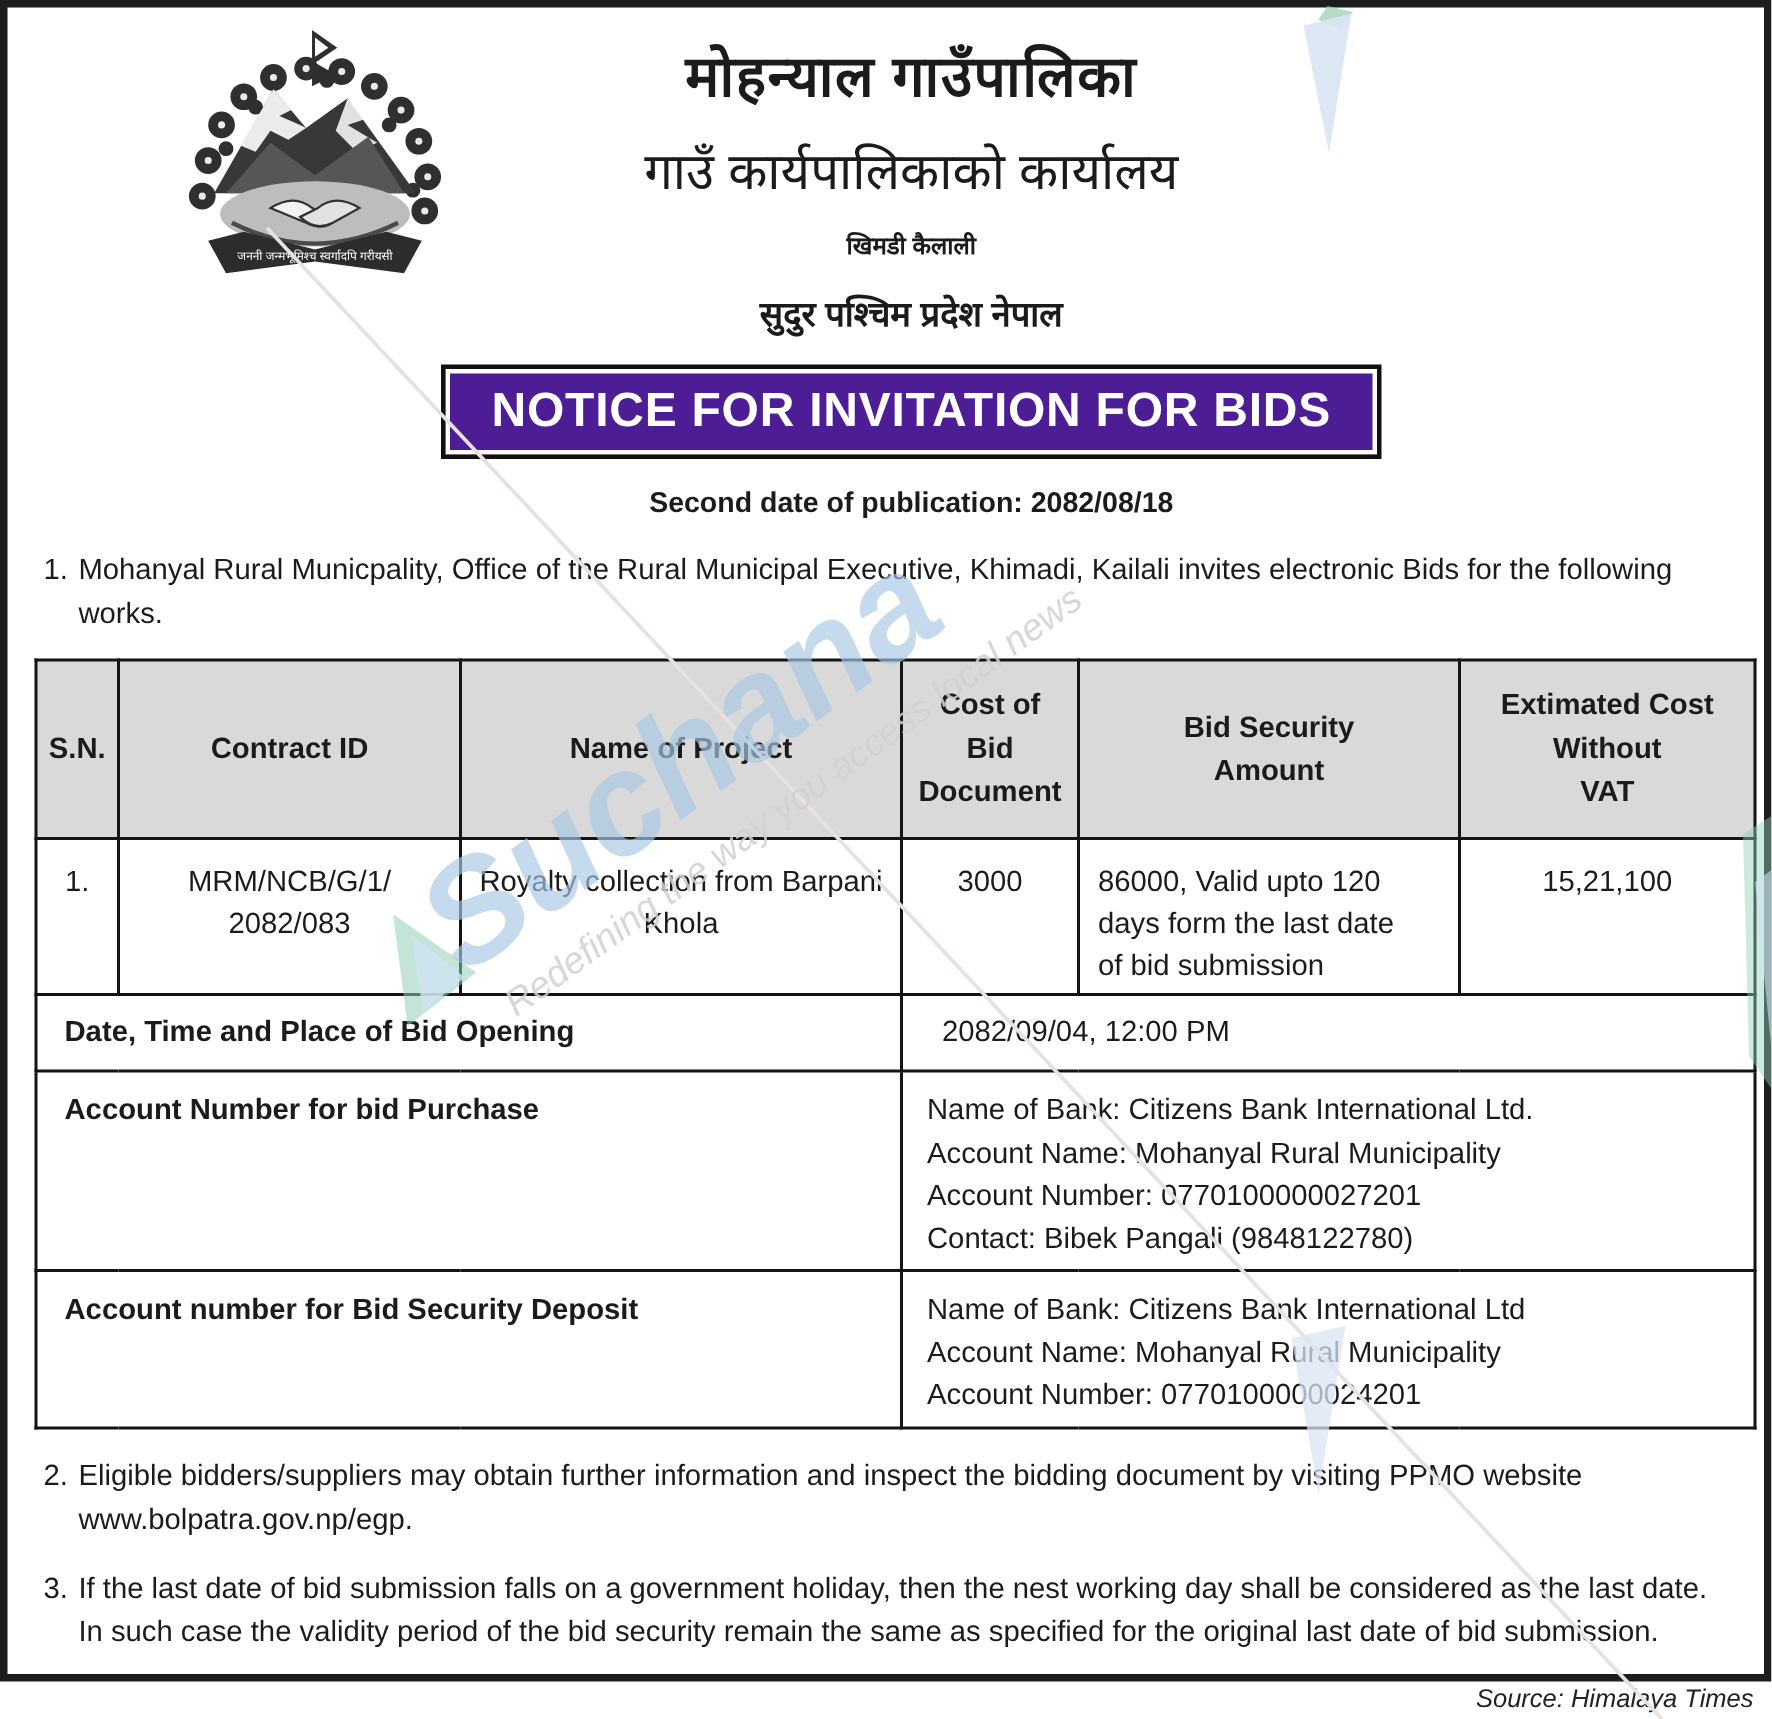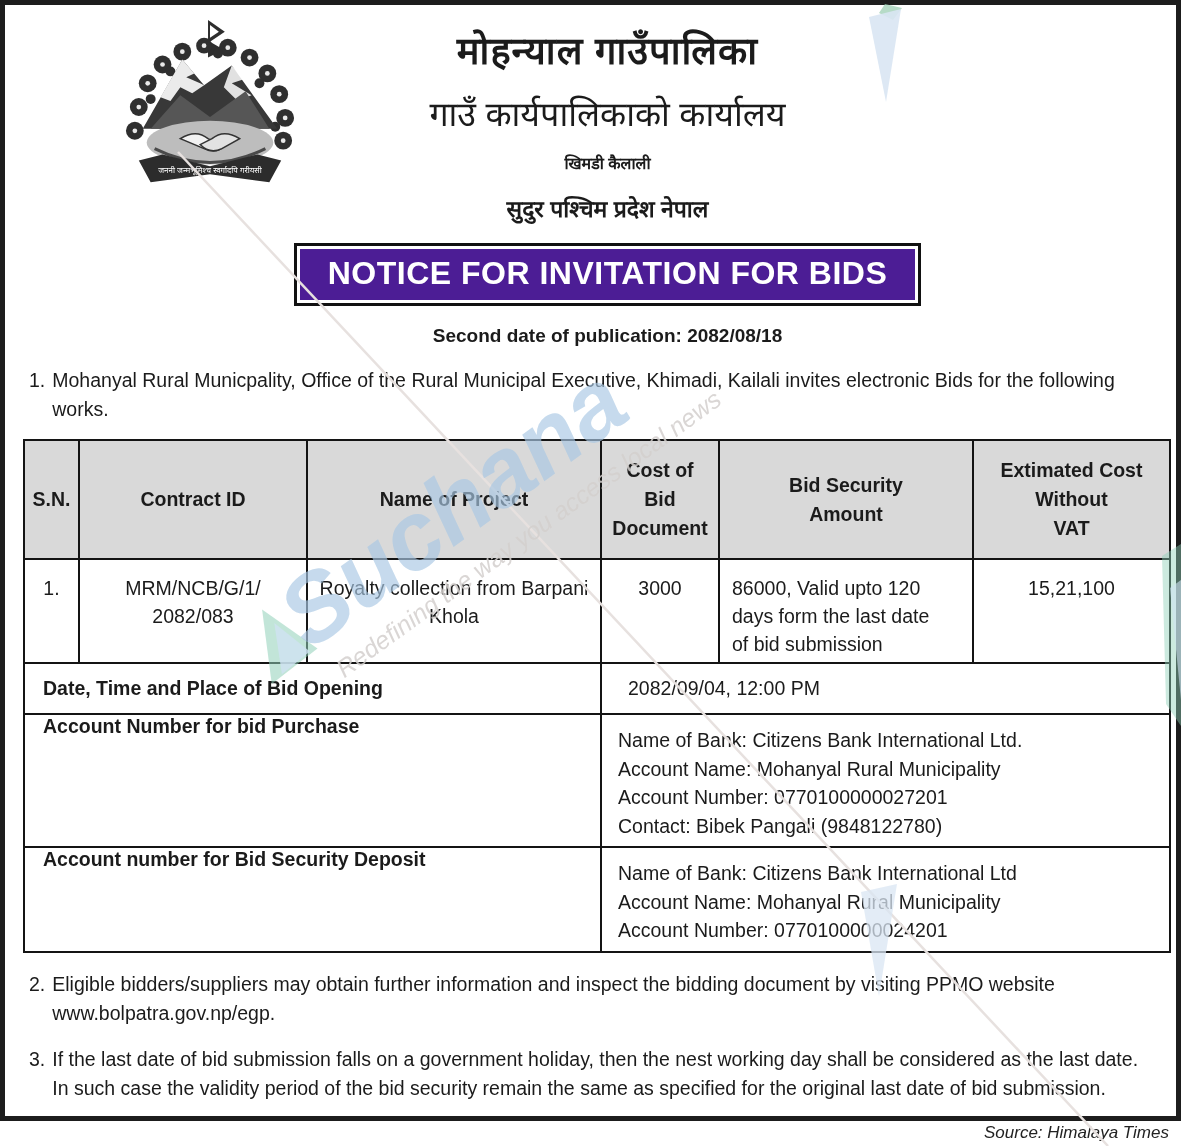--- a/index.html
+++ b/index.html
@@ -36,21 +36,21 @@
   .para .num { flex:0 0 auto; margin-right:7px; }
 
   table.bids { border-collapse:collapse; margin:15px 0 0 18px; width:1146px; table-layout:fixed; }
   table.bids th, table.bids td { border:2.5px solid #141414; font-size:19.5px; }
   table.bids th { background:#d9d9d9; font-weight:bold; text-align:center;
                   vertical-align:middle; white-space:pre-line; height:119px; line-height:29px; }
   tr.data-row td { height:104px; vertical-align:top; padding-top:14px; text-align:center; line-height:28px; }
   tr.data-row td.sec { text-align:left; padding:14px 24px 0 12px; }
   tr.open-row td { height:51px; vertical-align:middle; }
   td.label-cell { font-weight:bold; padding-left:18px; text-align:left; }
-  td.label-top { vertical-align:top; }
+  td.label-top { vertical-align:top; padding-top:14px; }
   td.value-cell { padding-left:26px; text-align:left; }
   td.lines-cell { vertical-align:top; text-align:left; padding:11px 14px 6px 16px; line-height:28.5px; }
   tr.acct1 td { height:124px; }
   tr.acct2 td { height:97px; }
 
   .source-line { position:absolute; right:12px; top:1123px; z-index:2;
                  font-size:17px; font-style:italic; color:#222; }
 </style>
 </head>
 <body>

